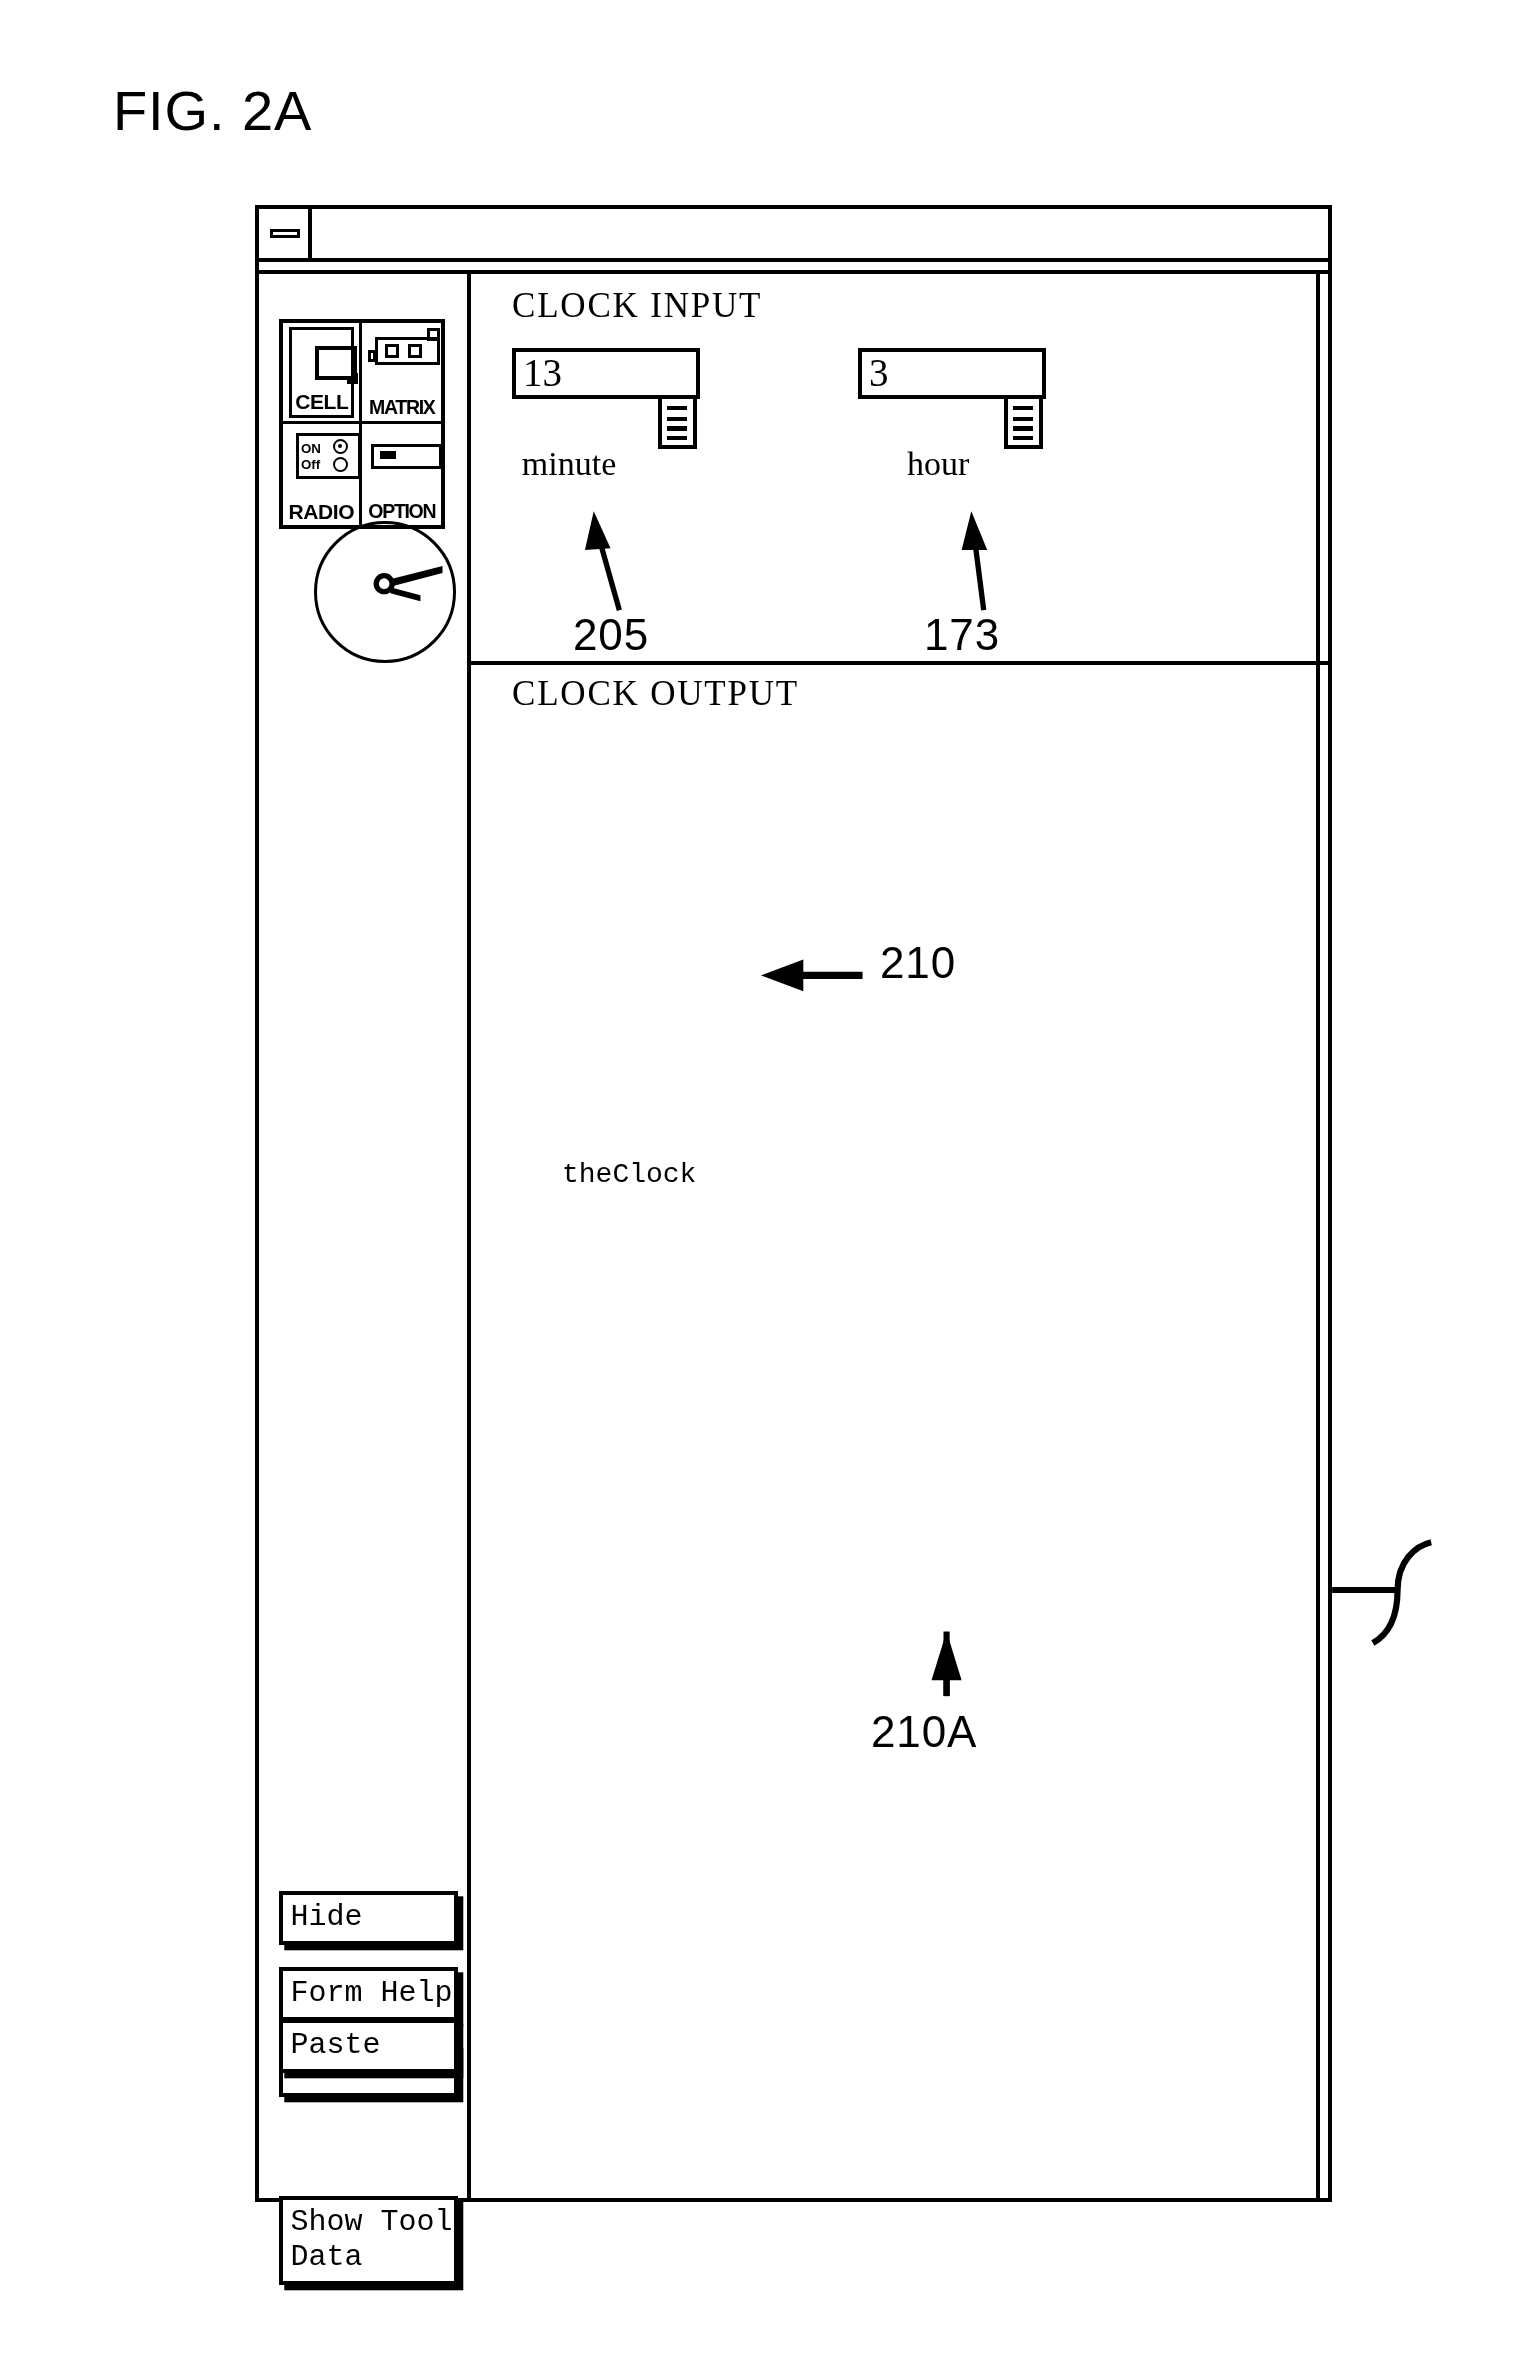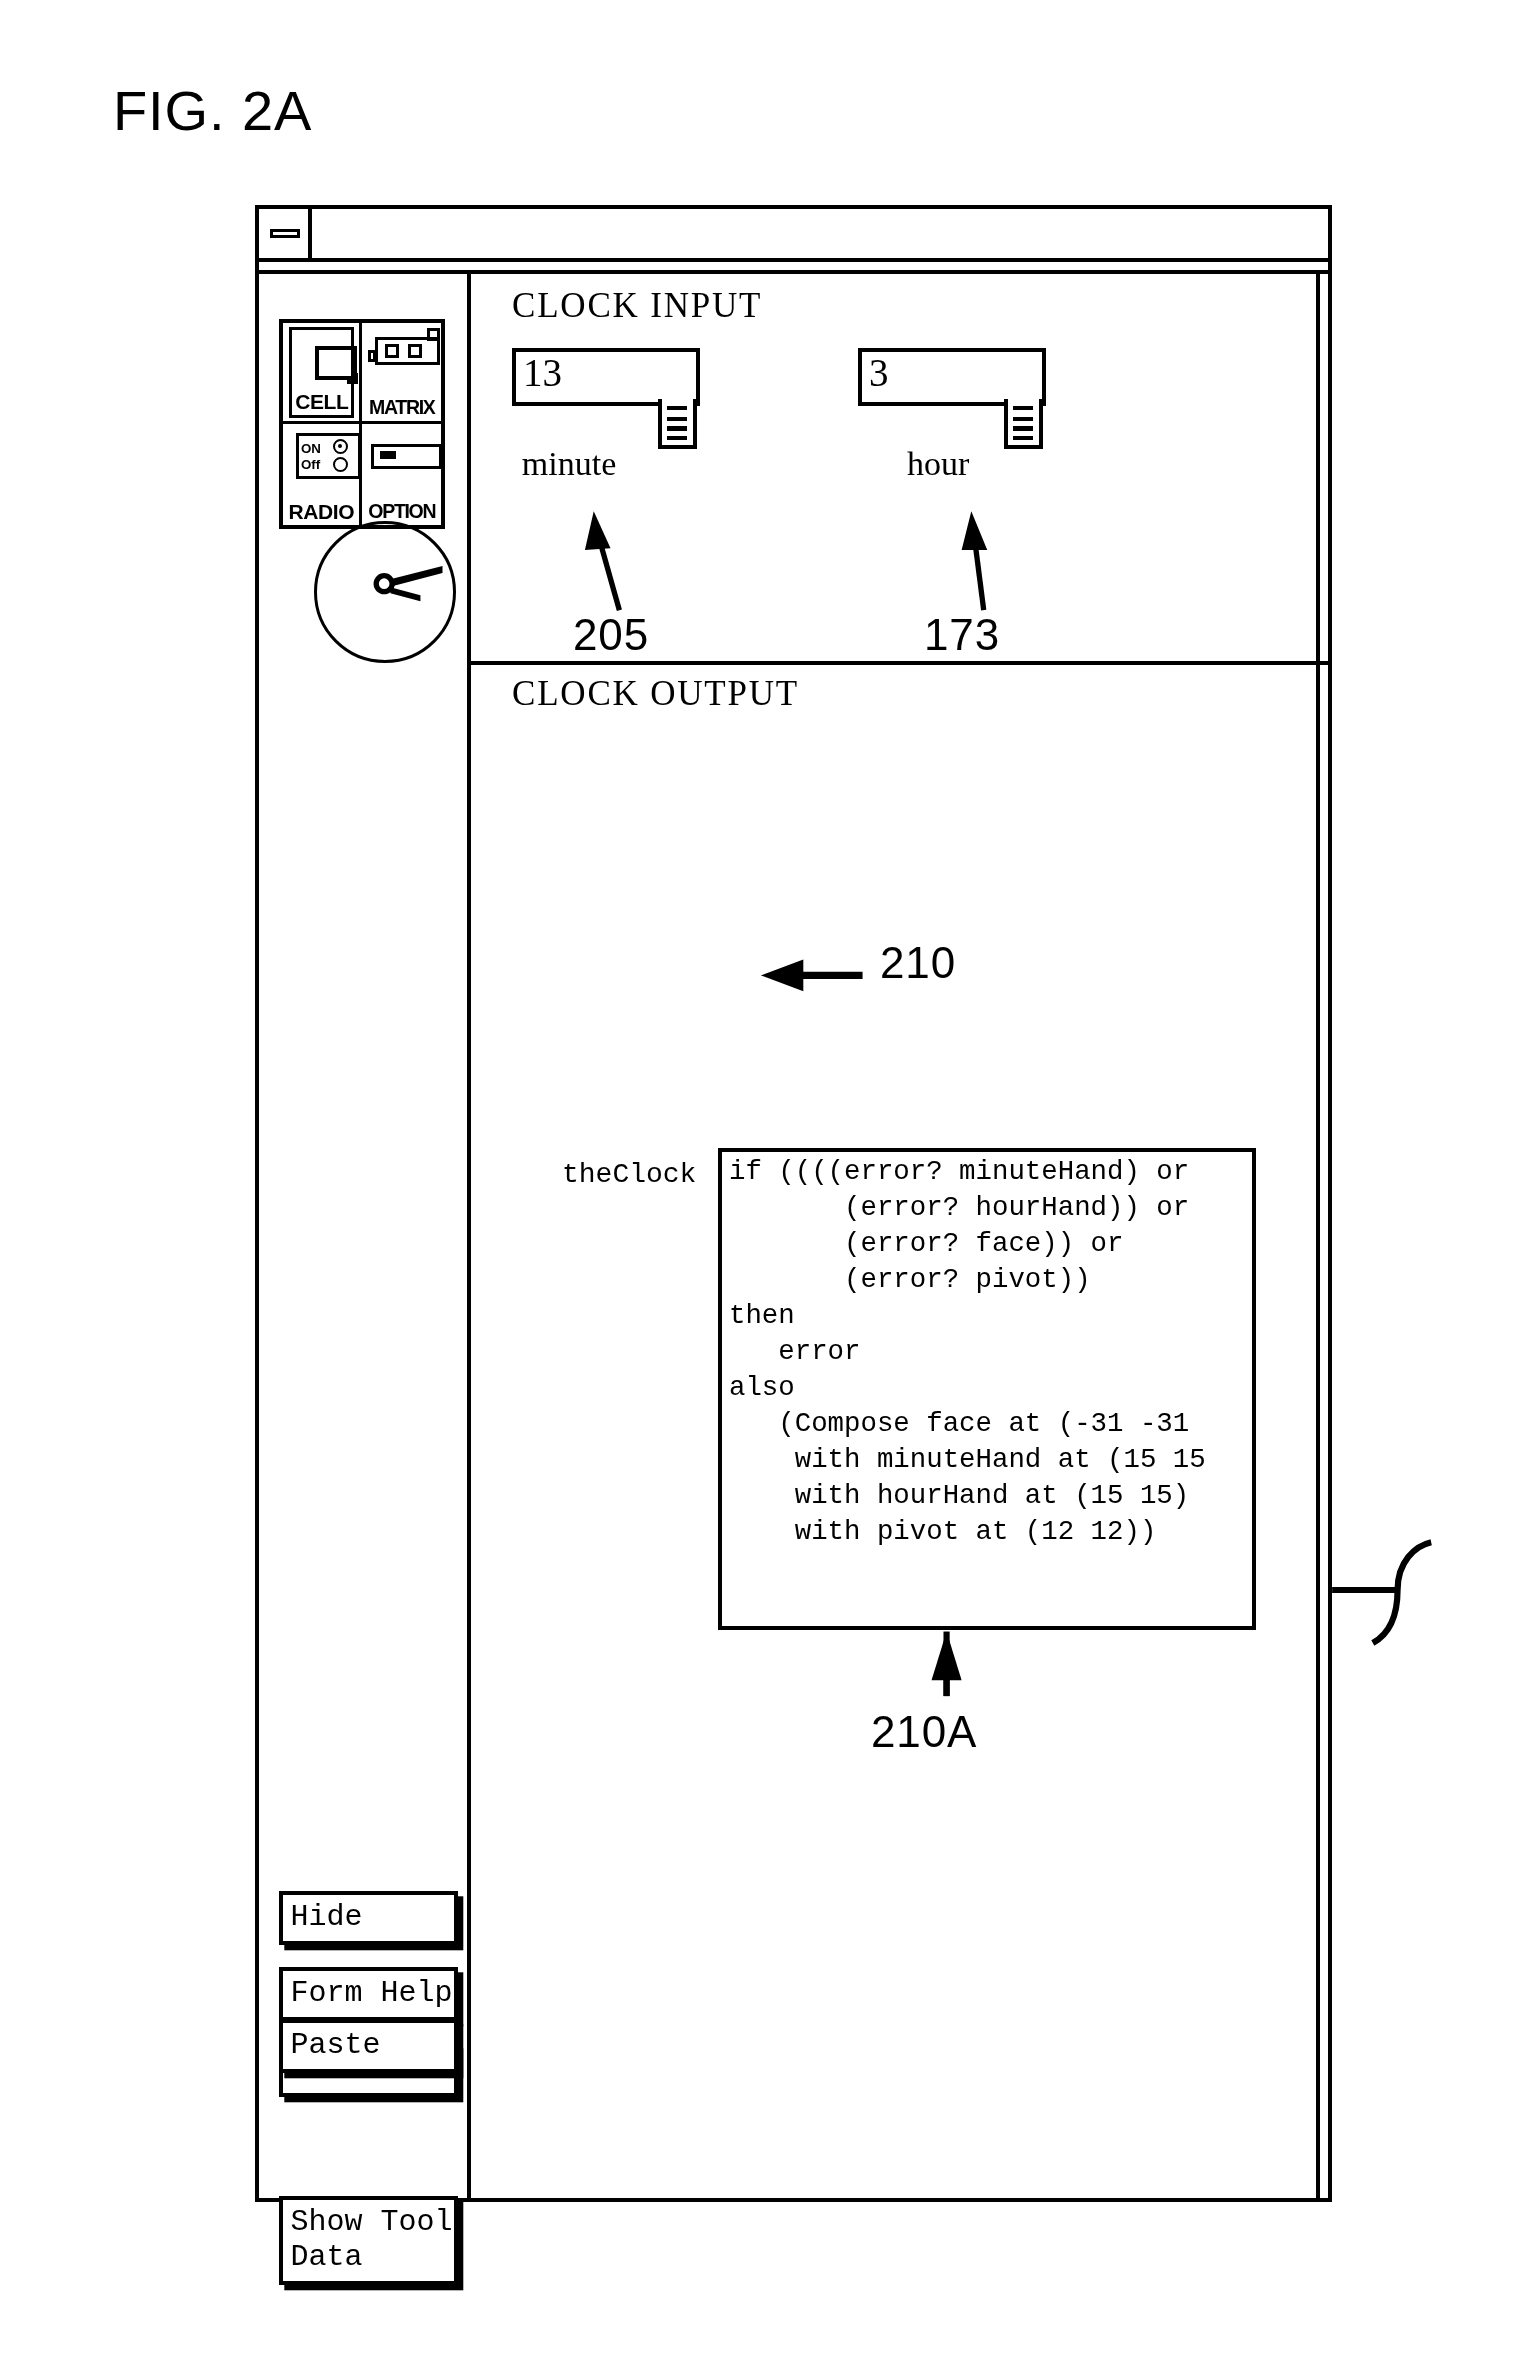--- a/index.html
+++ b/index.html
@@ -287,21 +287,21 @@
     white-space: nowrap;
   }
 
   
   .field-wrap { position: absolute; }
   .field-box {
     position: relative;
     border: 4.4px solid #000;
     box-sizing: border-box;
     background: #fff;
-    height: 58px;
+    height: 51px;
   }
   .field-value {
     position: absolute;
     left: 7px;
     top: -1.8px;
     font-family: "Liberation Serif", serif;
     font-size: 39px;
     line-height: 46px;
   }
   .field-tab {
@@ -502,33 +502,20 @@
     <div class="btn" style="top:1758px;">Form Help</div>
     <div class="btn" style="top:1834px;">Cut Cell</div>
     <div class="btn" style="top:1810px;">Paste</div>
     <div class="btn" style="top:1987px; white-space:pre;">Show Tool
 Data</div>
   </div>
 
   <div class="clock-face"></div>
 
   <div class="code-label">theClock</div>
-  <div class="code-panel">
-    <div class="code-text">if ((((error? minuteHand) or
-       (error? hourHand)) or
-       (error? face)) or
-       (error? pivot))
-then
-   error
-also
-   (Compose face at (-31 -31
-    with minuteHand at (15 15
-    with hourHand at (15 15)
-    with pivot at (12 12))</div>
-  </div>
 
   <div class="callout" style="left:573px; top:610px;">205</div>
   <div class="callout" style="left:924px; top:610px;">173</div>
   <div class="callout" style="left:880px; top:938px;">210</div>
   <div class="callout" style="left:871px; top:1707px;">210A</div>
 
   <svg class="svg-layer" viewBox="0 0 1735 2688" xmlns="http://www.w3.org/2000/svg">
 
     <g>
       <line x1="700" y1="690" x2="678" y2="612" stroke="#000" stroke-width="6"></line>

